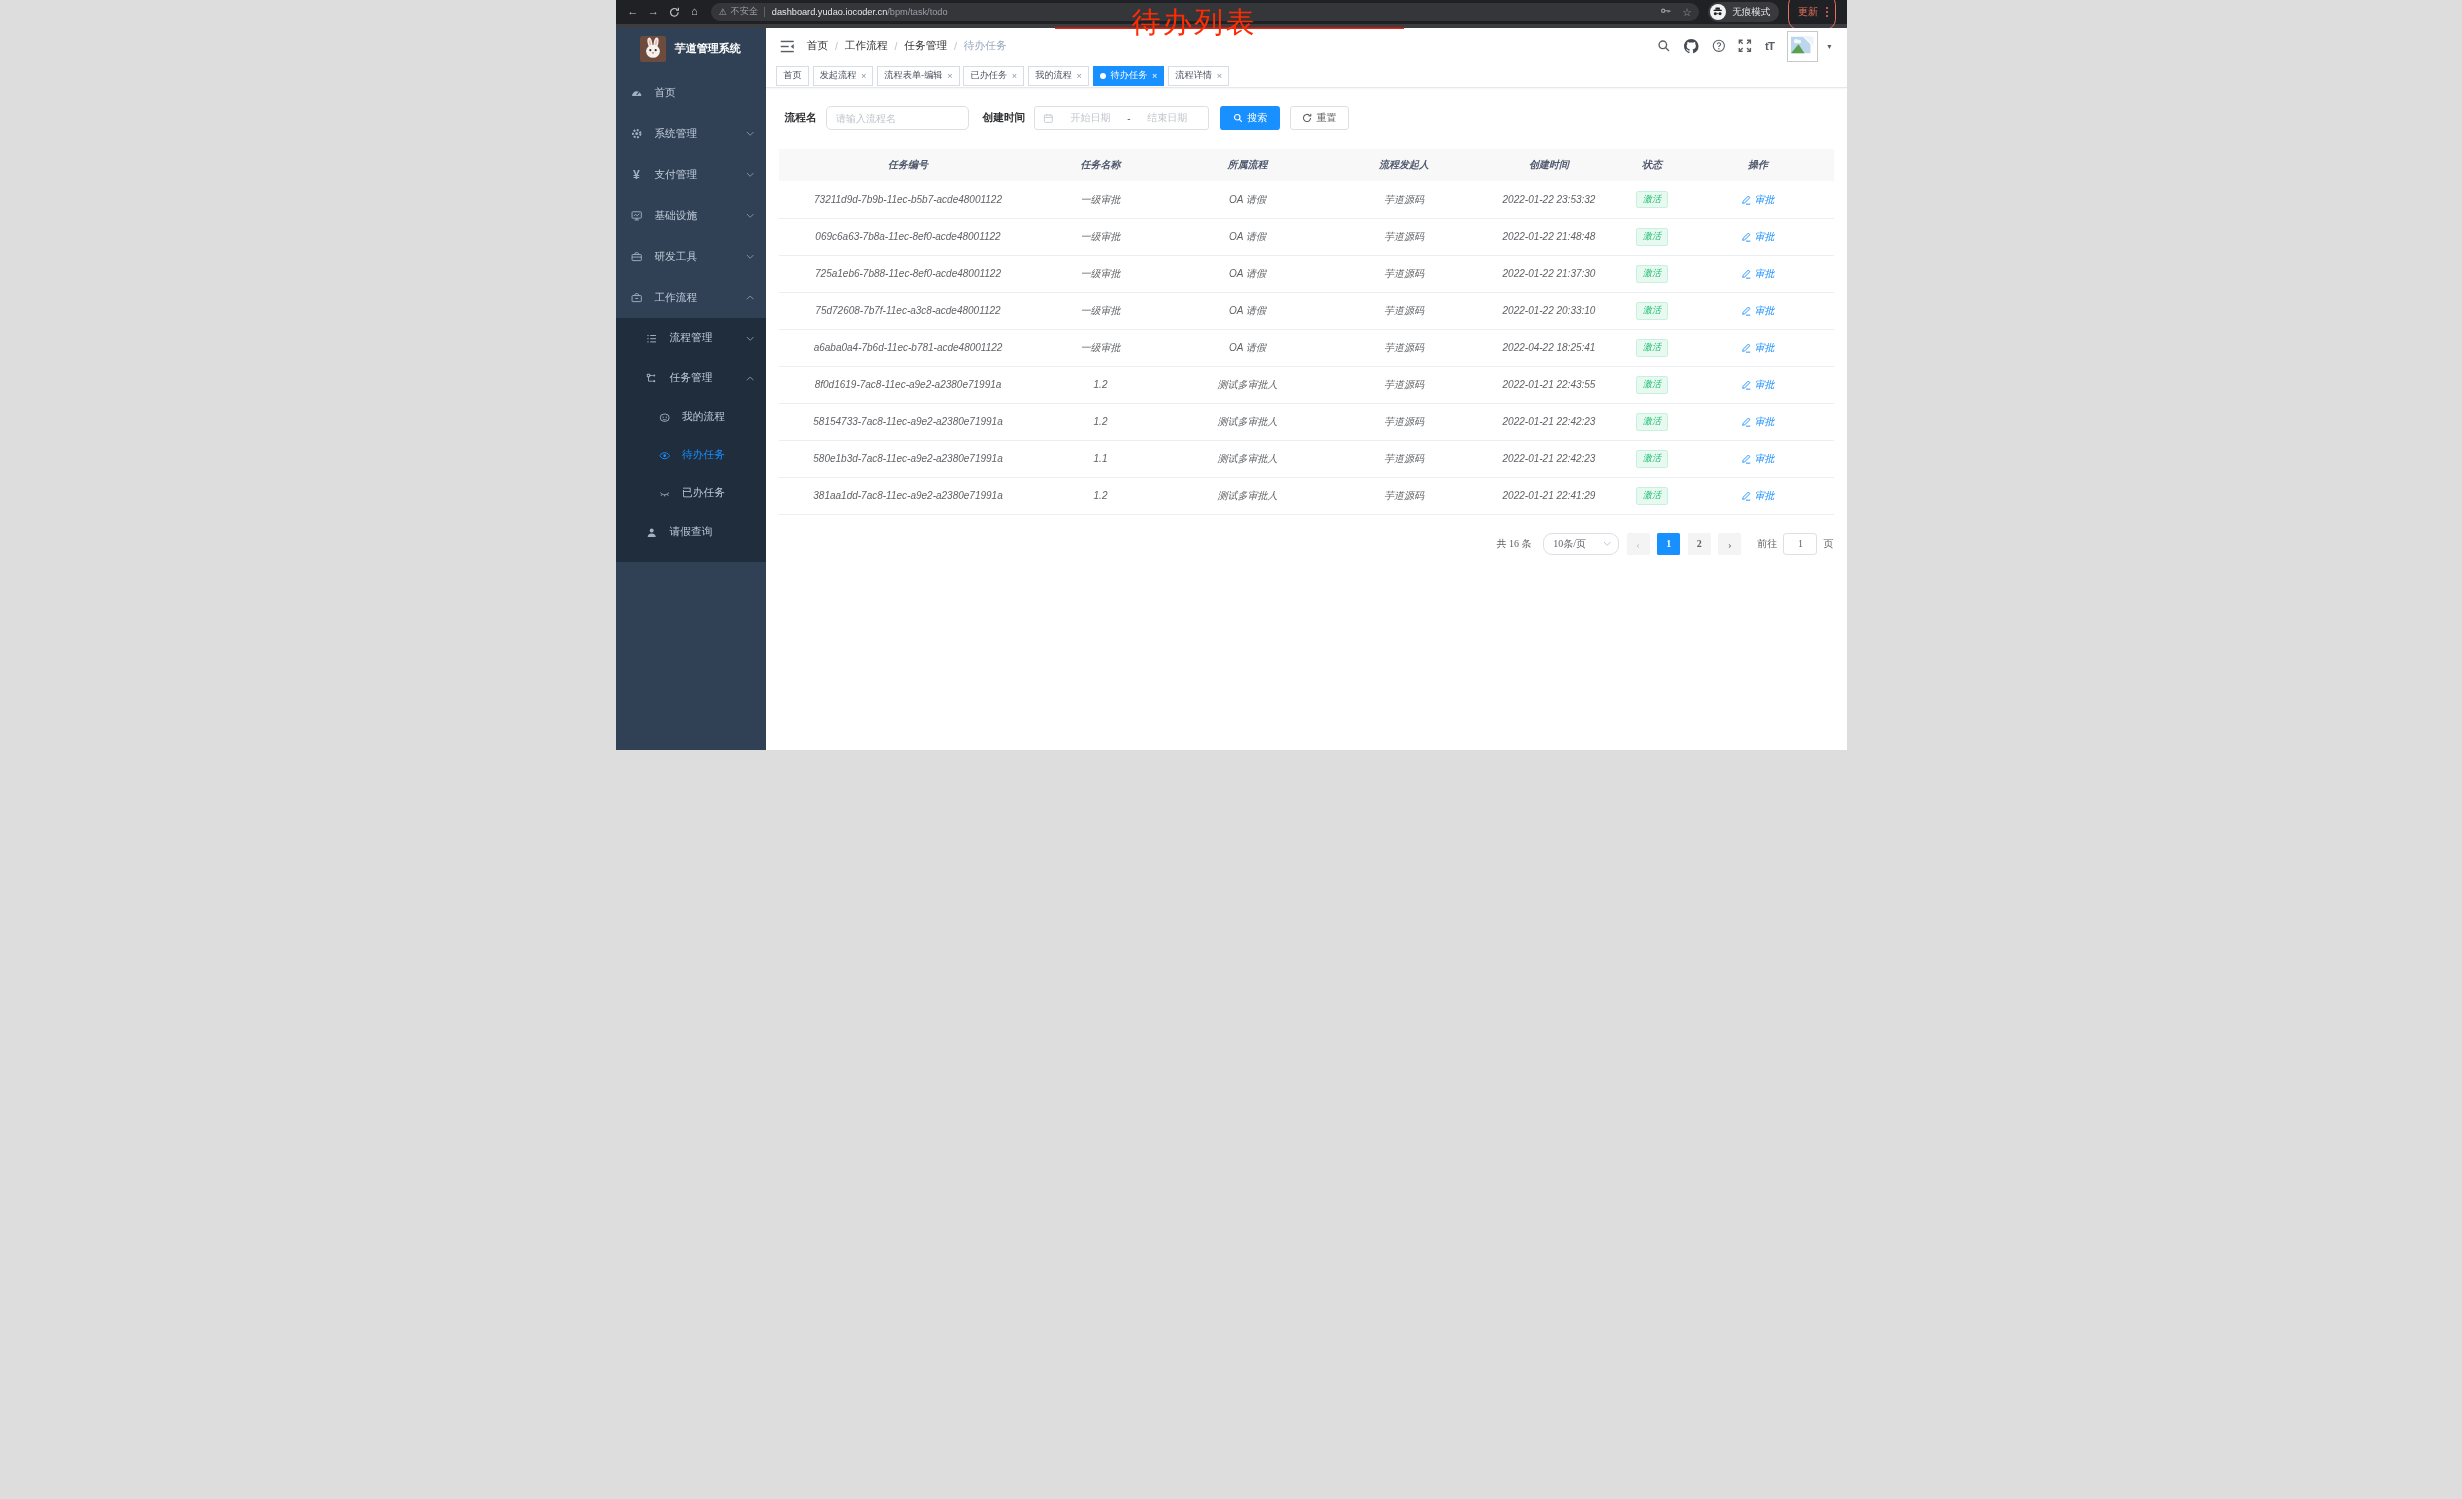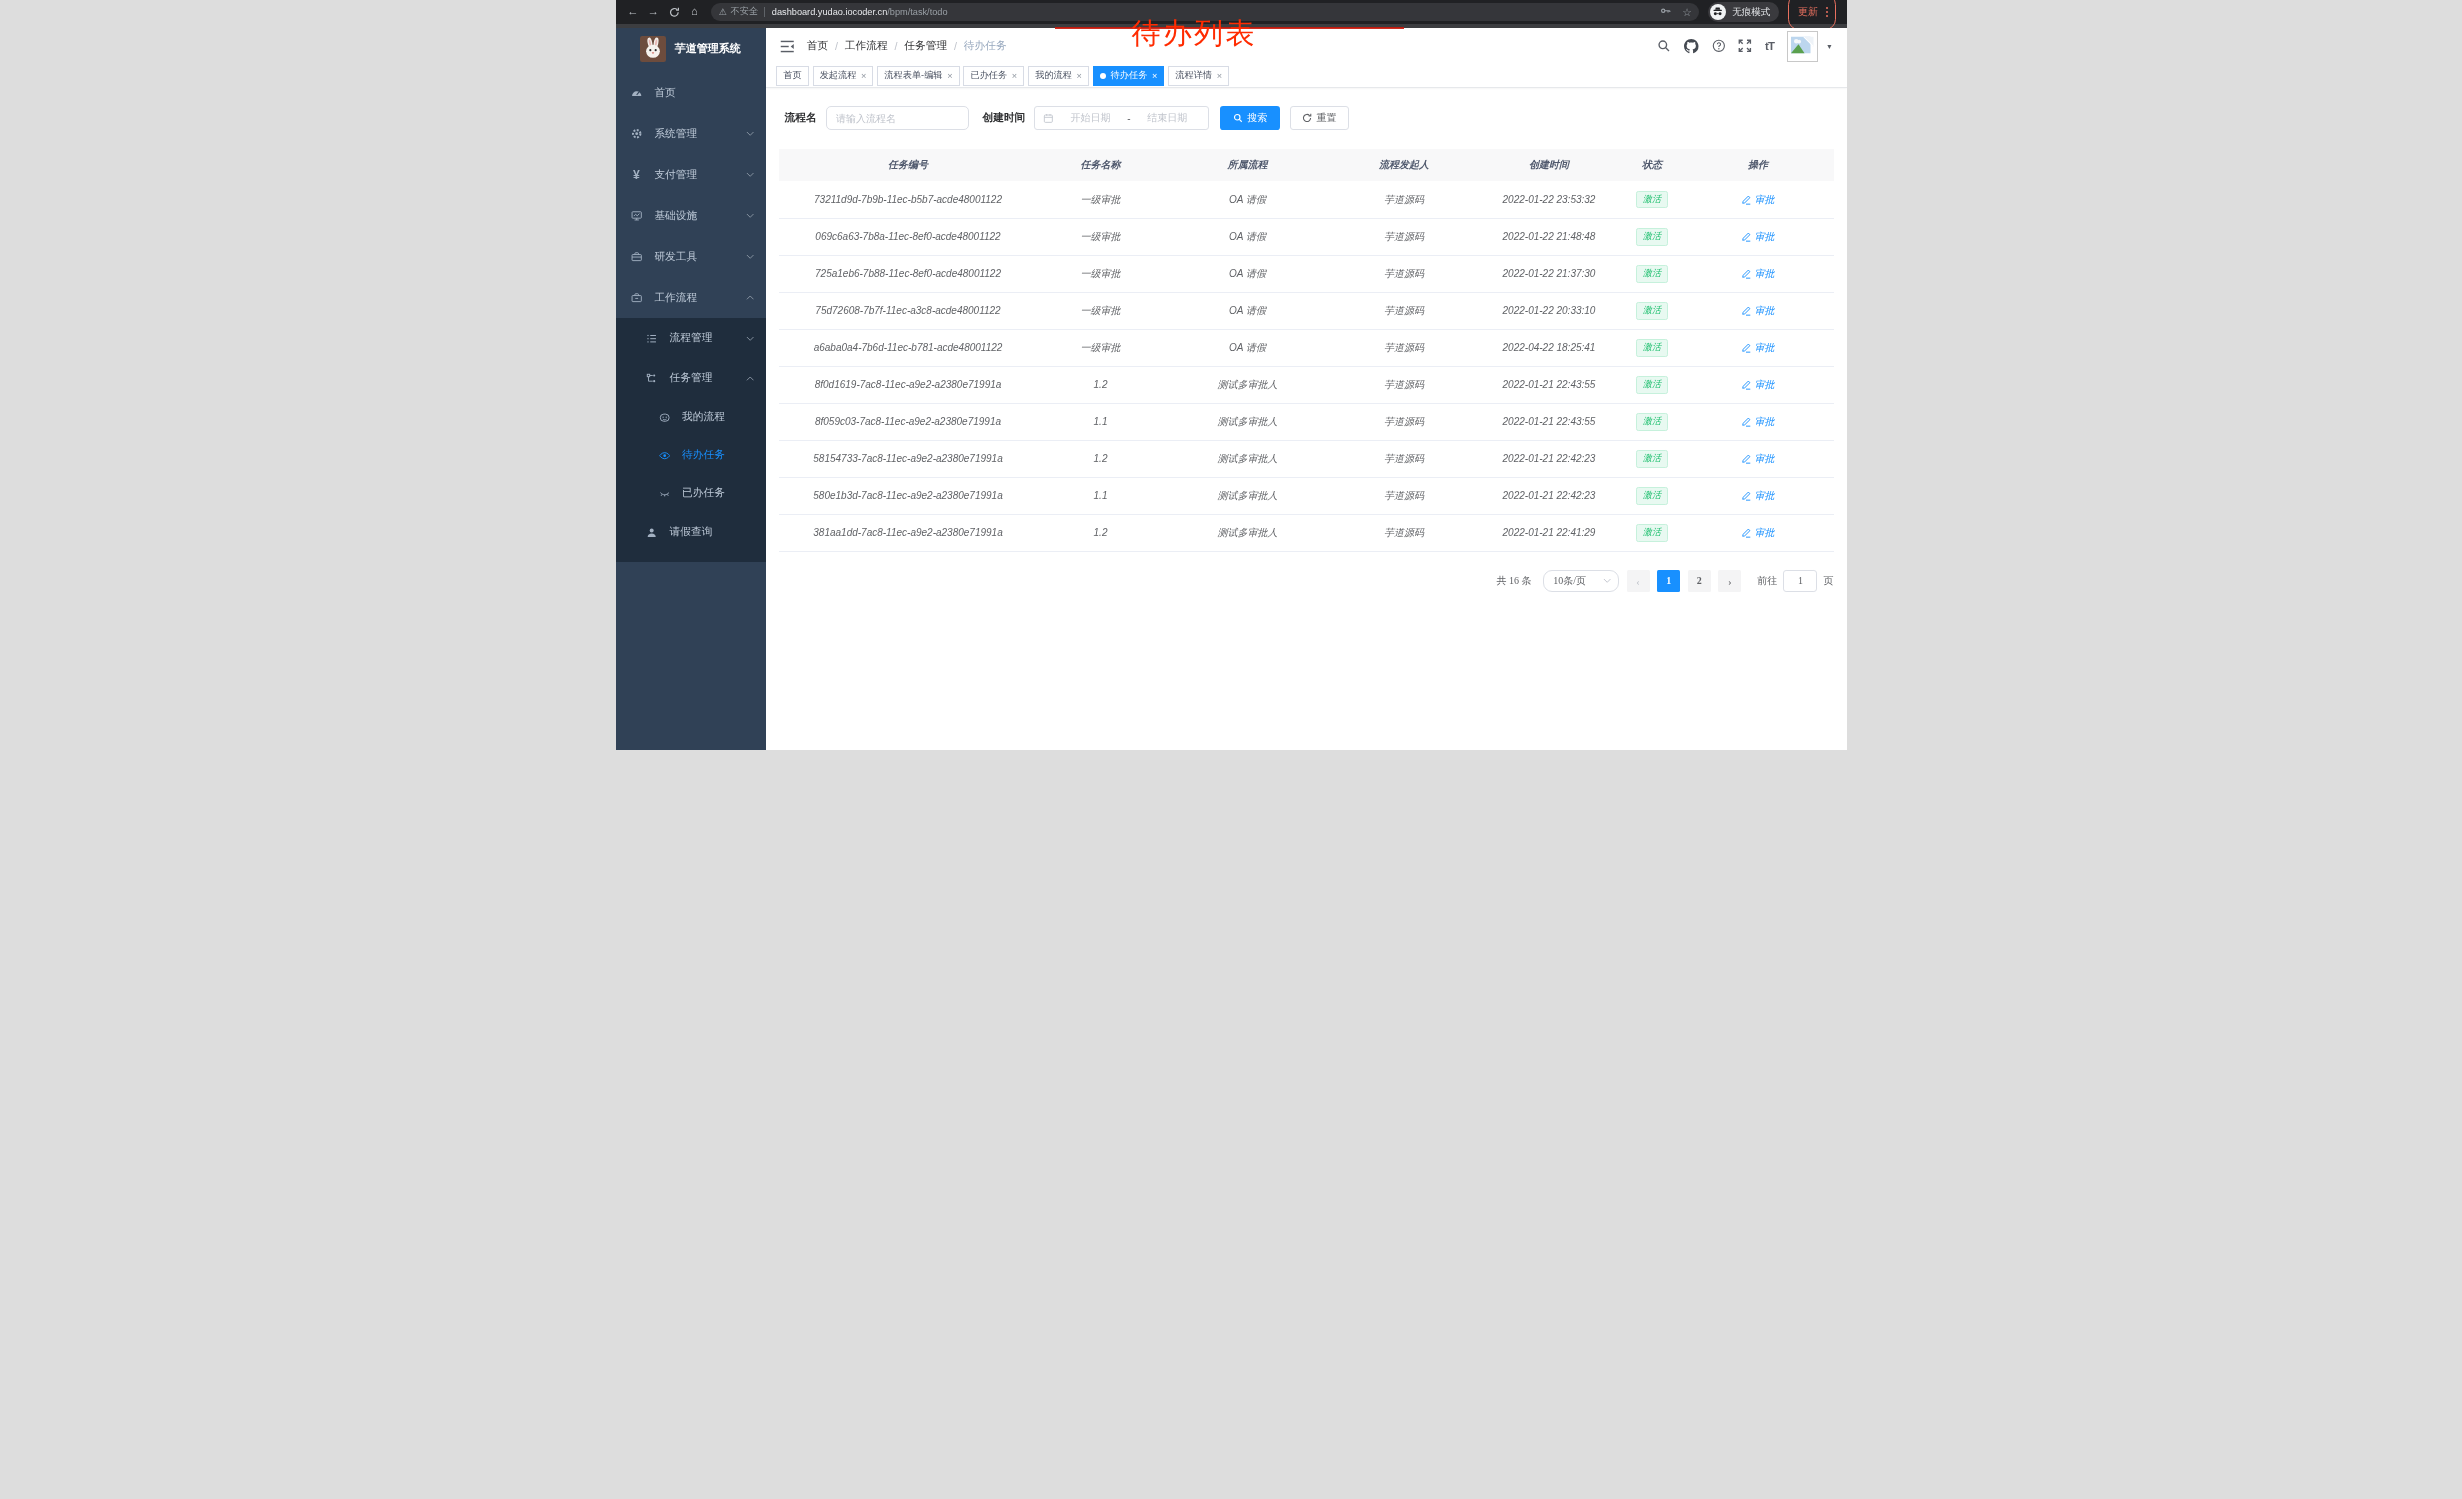--- a/index.html
+++ b/index.html
@@ -21,21 +21,21 @@
   .urlbar .sp { flex:1; }
   .urlbar .pill-ic { margin-left:10.7px; color:#9aa0a6; font-size:10.7px; line-height:1; }
   .incog { margin-left:8.4px; flex:0 0 auto; height:20px; background:#3a3a3e; border-radius:10px; display:flex; align-items:center; padding:1.5px 9.2px 1.5px 2.3px; }
   .incog .circ { width:16px; height:16px; background:#f1f3f4; border-radius:50%; display:flex; align-items:center; justify-content:center; margin-right:6.1px; }
   .incog .lbl { color:#e8eaed; font-size:9.5px; }
   .update-pill { margin-left:8.4px; margin-right:3.8px; flex:0 0 auto; height:36px; border:1.5px solid #e8705f; border-radius:10.7px; color:#e8705f; display:flex; align-items:center; padding:0 6.9px 0 9.2px; font-size:10px; cursor:pointer; }
   .update-pill .dots { display:flex; flex-direction:column; gap:1.9px; margin-left:7.6px; }
   .update-pill .dots i { width:2.3px; height:2.3px; border-radius:50%; background:#e8705f; }
 
   
-  .annotation { position:absolute; left:516px; top:14px; font-size:29px; letter-spacing:2.3px; color:#ff2b00; z-index:50; white-space:nowrap; }
+  .annotation { position:absolute; left:516px; top:3px; font-size:29px; letter-spacing:2.3px; color:#ff2b00; z-index:50; white-space:nowrap; }
   .annotation-line { position:absolute; left:439px; top:27px; width:349px; height:1.5px; background:#c7170a; opacity:.9; z-index:49; }
 
   
   .app { display:flex; height:722px; }
   .sidebar { width:150px; background:#304156; color:#bfcbd9; flex:0 0 auto; overflow:hidden; }
   .logo-row { display:flex; align-items:center; padding:5.3px 0 0 24px; height:37px; }
   .logo-img { width:26px; height:26px; border-radius:2.3px; overflow:hidden; flex:0 0 auto; }
   .logo-title { color:#fff; font-weight:bold; font-size:11px; margin-left:9.2px; white-space:nowrap; }
   .menu { margin-top:7.6px; }
   .m-item { height:41px; display:flex; align-items:center; padding-left:15.3px; position:relative; font-size:10.7px; cursor:pointer; }
@@ -574,35 +574,20 @@
               <td><span class="badge">激活</span></td>
               <td><a class="act-link">
                     <svg width="10" height="10" viewBox="0 0 14 14" fill="none" stroke="#1890ff" stroke-width="1.3">
                       <path d="M10.3 1.5l2.2 2.2-7.3 7.3-2.8.6.6-2.8z"></path>
                       <line x1="7" y1="12.8" x2="13" y2="12.8"></line>
                     </svg>
                     <span>审批</span>
                   </a></td>
             </tr>
             <tr>
-              <td>8f059c03-7ac8-11ec-a9e2-a2380e71991a</td>
-              <td>1.1</td>
-              <td>测试多审批人</td>
-              <td>芋道源码</td>
-              <td>2022-01-21 22:43:55</td>
-              <td><span class="badge">激活</span></td>
-              <td><a class="act-link">
-                    <svg width="10" height="10" viewBox="0 0 14 14" fill="none" stroke="#1890ff" stroke-width="1.3">
-                      <path d="M10.3 1.5l2.2 2.2-7.3 7.3-2.8.6.6-2.8z"></path>
-                      <line x1="7" y1="12.8" x2="13" y2="12.8"></line>
-                    </svg>
-                    <span>审批</span>
-                  </a></td>
-            </tr>
-            <tr>
               <td>58154733-7ac8-11ec-a9e2-a2380e71991a</td>
               <td>1.2</td>
               <td>测试多审批人</td>
               <td>芋道源码</td>
               <td>2022-01-21 22:42:23</td>
               <td><span class="badge">激活</span></td>
               <td><a class="act-link">
                     <svg width="10" height="10" viewBox="0 0 14 14" fill="none" stroke="#1890ff" stroke-width="1.3">
                       <path d="M10.3 1.5l2.2 2.2-7.3 7.3-2.8.6.6-2.8z"></path>
                       <line x1="7" y1="12.8" x2="13" y2="12.8"></line>

